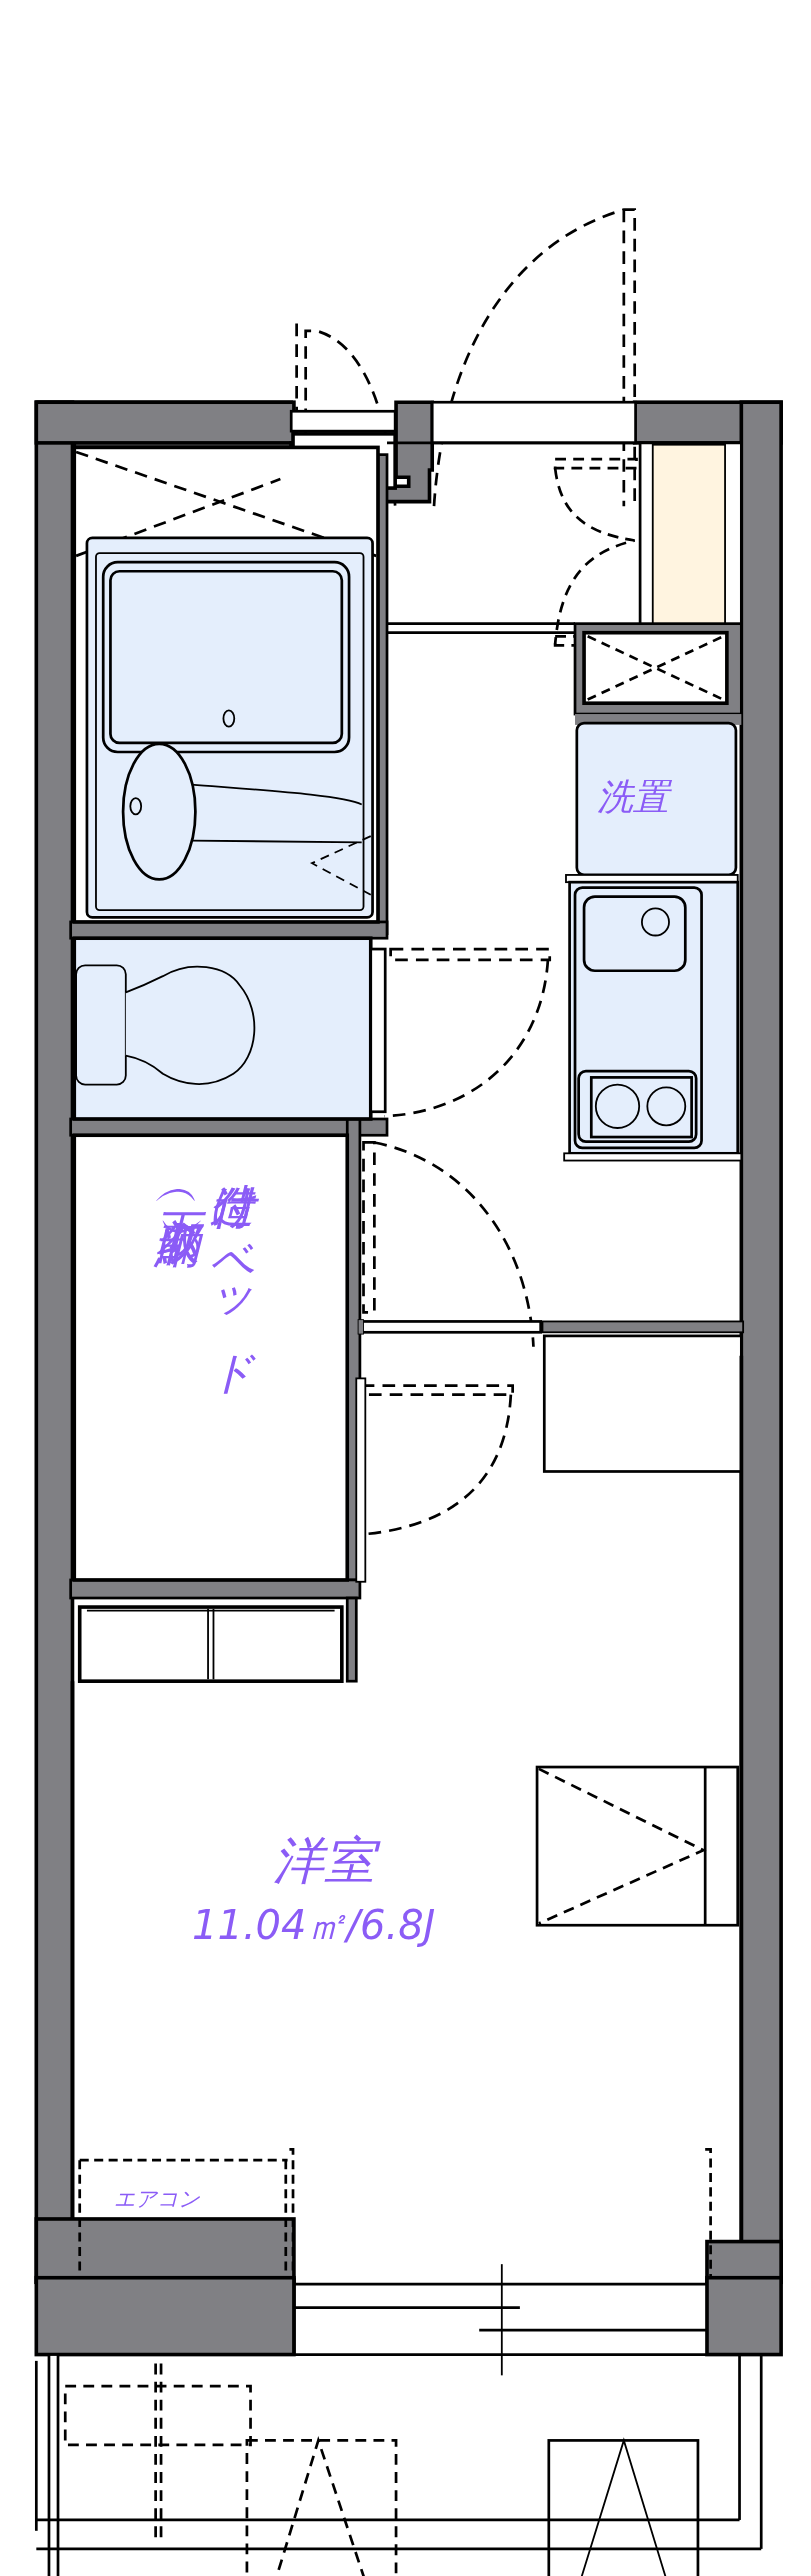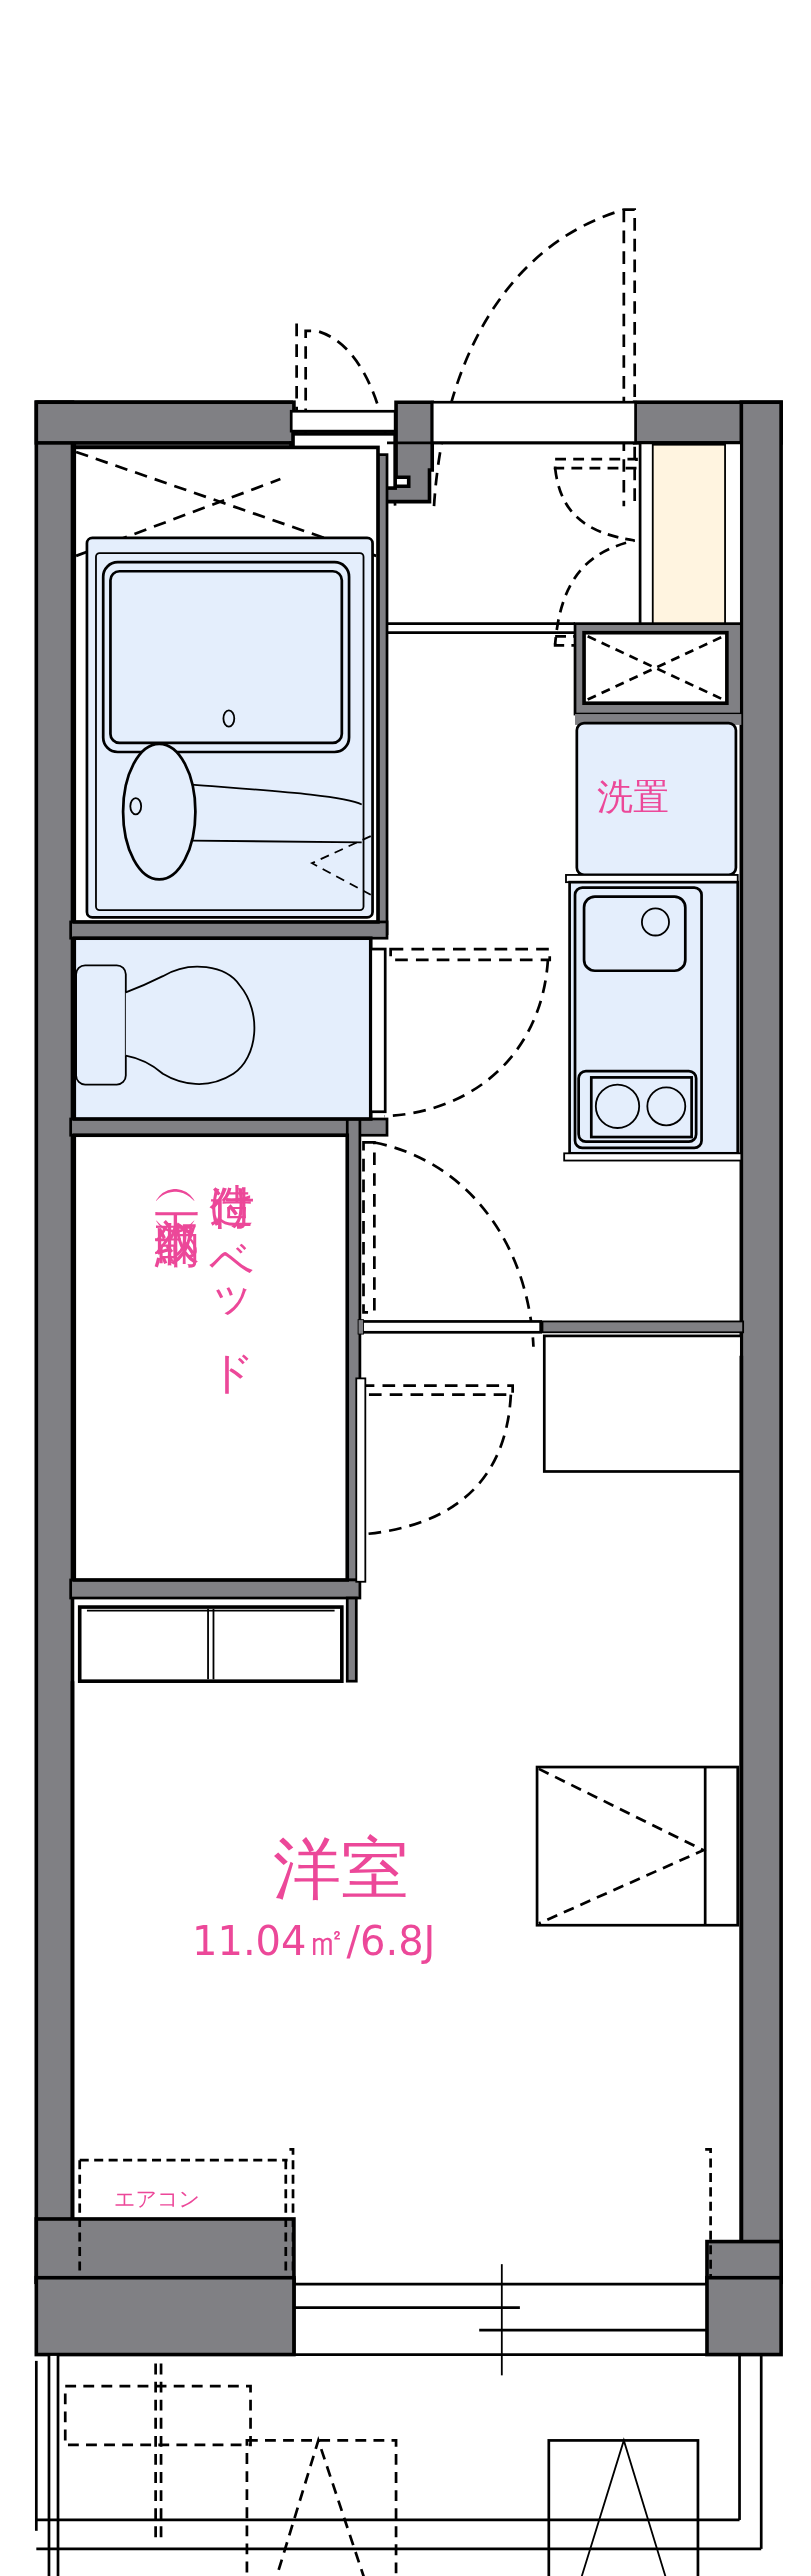--- a/index.html
+++ b/index.html
@@ -1,18 +1,18 @@
 <!DOCTYPE html>
 <html style="font-size:14.5px"><head>
 <meta charset="utf-8">
 <style>
   html,body{margin:0;padding:0;background:#ffffff;}
   body{width:812px;height:2576px;position:relative;overflow:hidden;font-family:"DejaVu Sans",sans-serif;}
   #plan{position:absolute;left:0;top:0;width:812px;height:2576px;}
-  .lbl{position:absolute;color:#ec4899;font-family:"DejaVu Sans",sans-serif;line-height:1;}
+  .lbl{position:absolute;color:#8b5cf6;font-family:"DejaVu Sans",sans-serif;line-height:1;font-style:italic;}
   .vert{writing-mode:vertical-rl;text-orientation:upright;letter-spacing:3.6px;}
 </style>
 </head>
 <body>
 
 <svg id="plan" viewBox="0 0 898 2850" xmlns="http://www.w3.org/2000/svg">
 
   <g fill="none" stroke="#000" stroke-width="3" stroke-dasharray="14 9">
     <path d="M328 358 L328 560 M338 558 L338 366 L350 366 C400 380 430 450 437 560"></path>
     <path d="M480 560 C490 400 560 270 690 232 L702 232 L702 560 M690 232 L690 560"></path>
@@ -188,17 +188,17 @@
     <rect x="607" y="2700" width="165" height="268" fill="none" stroke="#000" stroke-width="3"></rect>
     <path d="M607 2968 L690 2700 L772 2968" fill="none" stroke="#000" stroke-width="2"></path>
   </g>
 </svg>
 
 <div class="lbl" style="left:597px;top:779px;font-size:36px;">洗置</div>
 
 <div class="lbl vert" style="left:210px;top:1148px;font-size:45px;">造付けベッド</div>
 <div class="lbl vert" style="left:155px;top:1175px;font-size:45px;">（下部収納）</div>
 
-<div class="lbl" style="left:273px;top:1835px;font-size:68px;">洋室</div>
-<div class="lbl" style="left:192px;top:1905px;font-size:40px;margin-top:16px;">11.04㎡/6.8J</div>
+<div class="lbl" style="left:273px;top:1835px;font-size:51px;">洋室</div>
+<div class="lbl" style="left:192px;top:1905px;font-size:40px;">11.04㎡/6.8J</div>
 
 <div class="lbl" style="left:114px;top:2189px;font-size:21px;">エアコン</div>
 
 
 </body></html>

